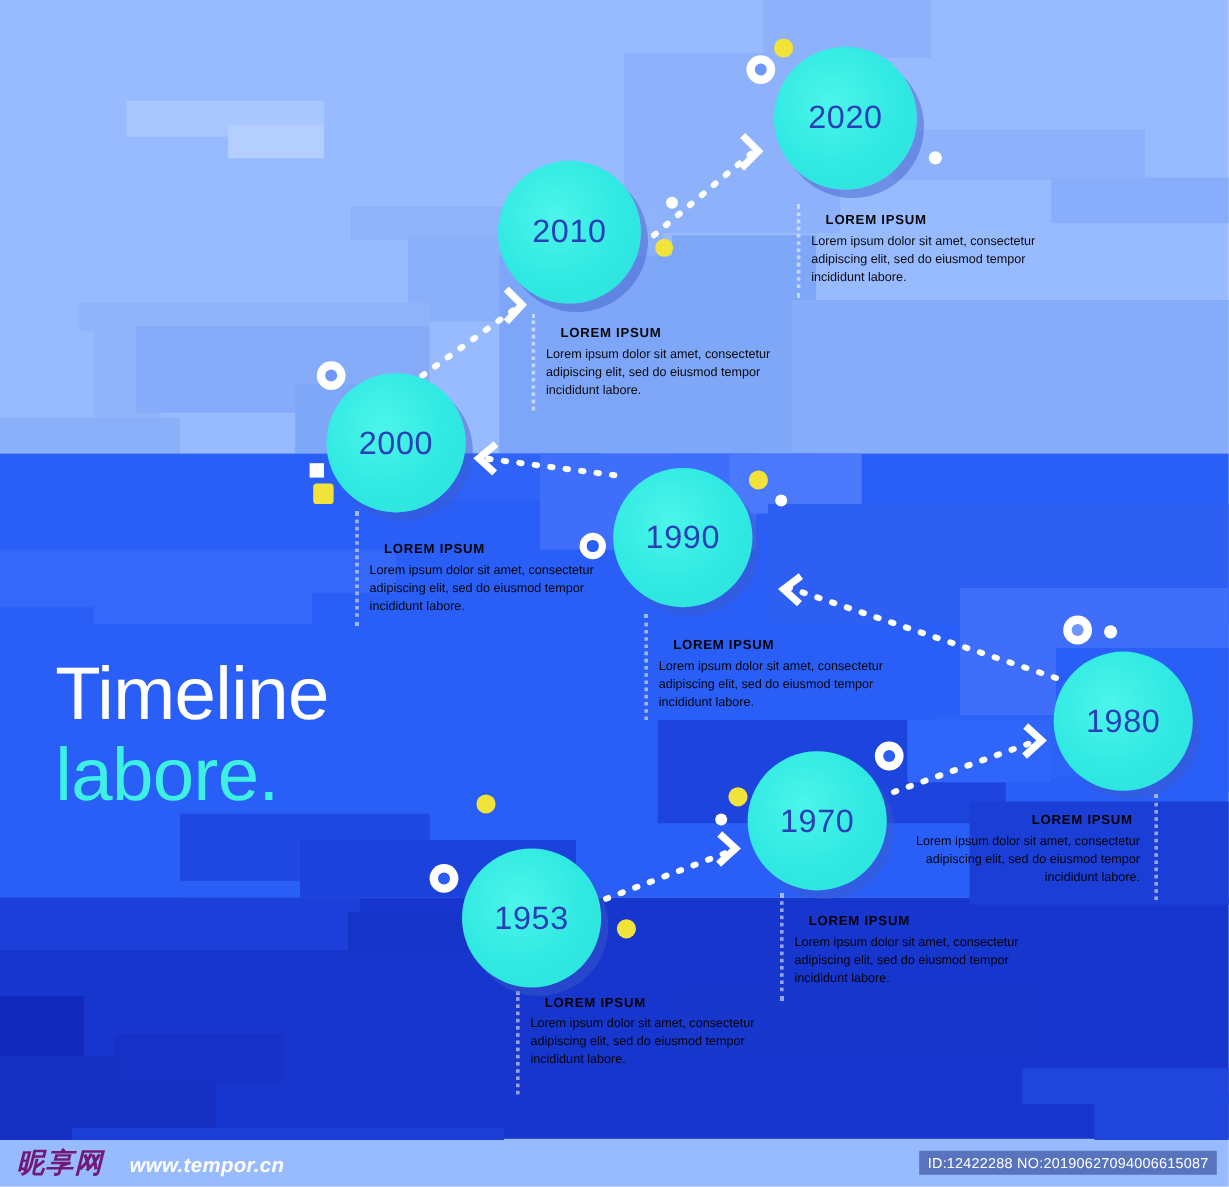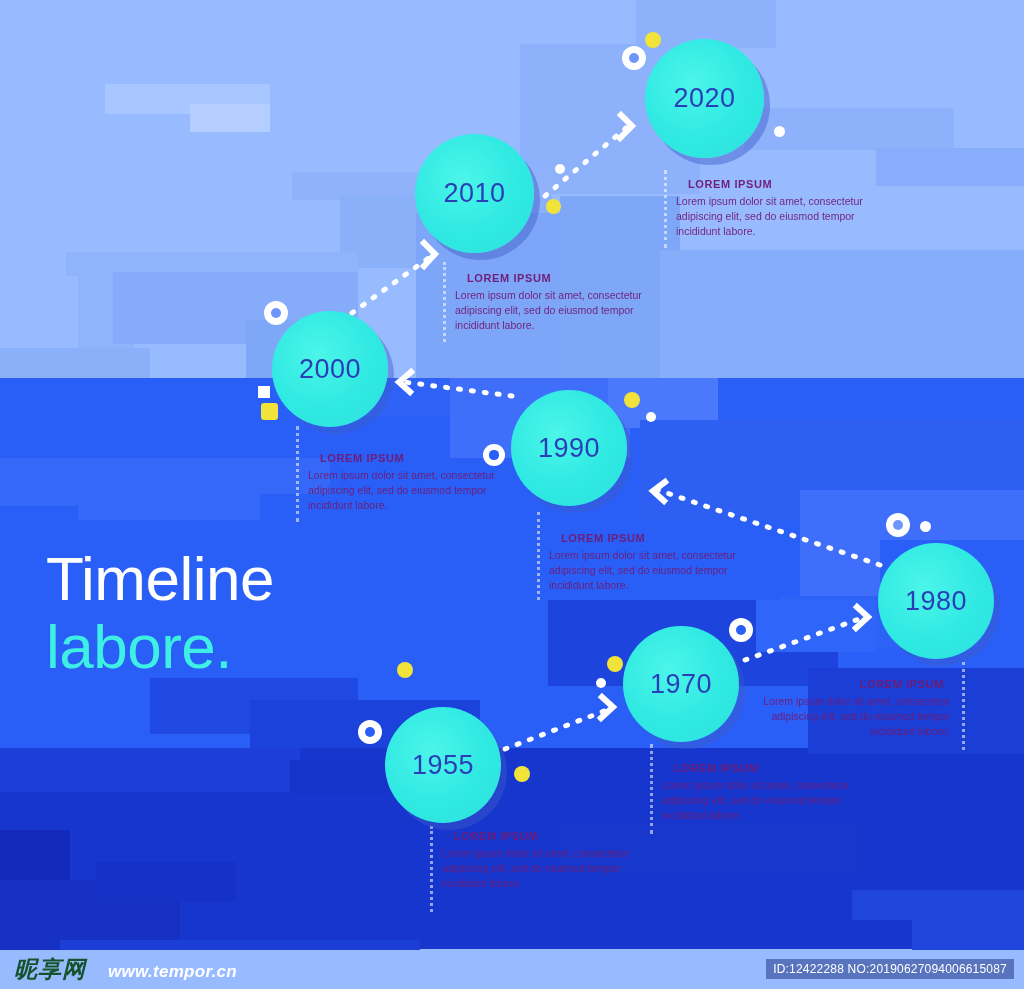--- a/index.html
+++ b/index.html
@@ -105,21 +105,21 @@
     align-items: center;
     justify-content: center;
     color: #2a3fb7;
     font-size: 27px;
     letter-spacing: .5px;
   }
 
   
   .tblock {
     position: absolute;
-    color: #701a75;
+    color: #000000;
     width: 210px;
   }
   .tblock .t-head {
     font-size: 11px;
     font-weight: bold;
     letter-spacing: .6px;
     margin-bottom: 4px;
     padding-left: 12px;
     opacity: .97;
   }
@@ -183,21 +183,21 @@
   .footer {
     position: absolute;
     left: 0; top: 949px;
     width: 1024px; height: 40px;
   }
   .wm-logo {
     position: absolute;
     left: 14px; top: 7px;
     font-size: 23px;
     font-weight: bold;
-    color: #14532d;
+    color: #701a75;
     font-style: italic;
     letter-spacing: 1px;
     line-height: 26px;
     text-align: right;
   }
   .wm-url {
     position: absolute;
     left: 108px; top: 13px;
     font-size: 17px;
     font-style: italic;
@@ -343,21 +343,21 @@
   <div class="bubble" style="left:511px; top:390px; width:116px; height:116px;">
     <span>1990</span>
   </div>
   <div class="bubble" style="left:878px; top:543px; width:116px; height:116px;">
     <span>1980</span>
   </div>
   <div class="bubble" style="left:623px; top:626px; width:116px; height:116px;">
     <span>1970</span>
   </div>
   <div class="bubble" style="left:385px; top:707px; width:116px; height:116px;">
-    <span>1955</span>
+    <span>1953</span>
   </div>
 
   <div class="tblock" style="left:676px; top:178px; width:216px;">
     <div class="t-head">LOREM IPSUM</div>
     <div class="t-body">Lorem ipsum dolor sit amet, consectetur adipiscing elit, sed do eiusmod tempor incididunt labore.</div>
   </div>
 
   <div class="tblock" style="left:455px; top:272px; width:216px;">
     <div class="t-head">LOREM IPSUM</div>
     <div class="t-body">Lorem ipsum dolor sit amet, consectetur adipiscing elit, sed do eiusmod tempor incididunt labore.</div>

